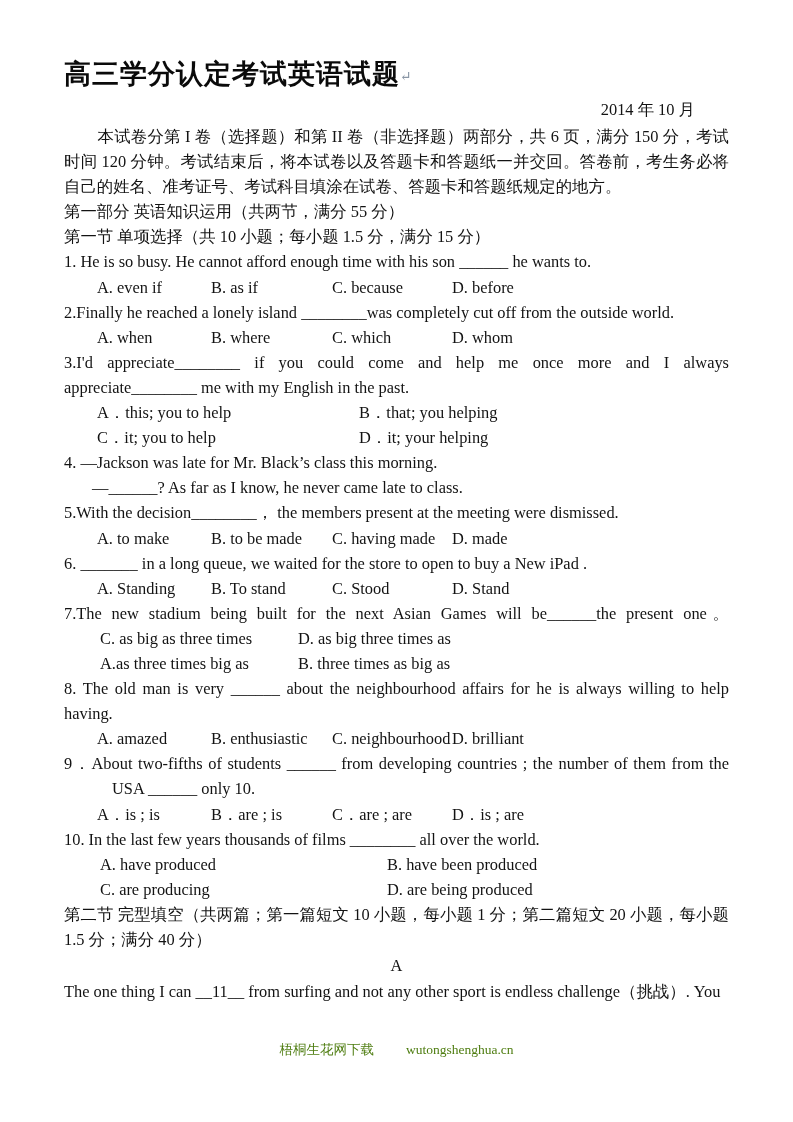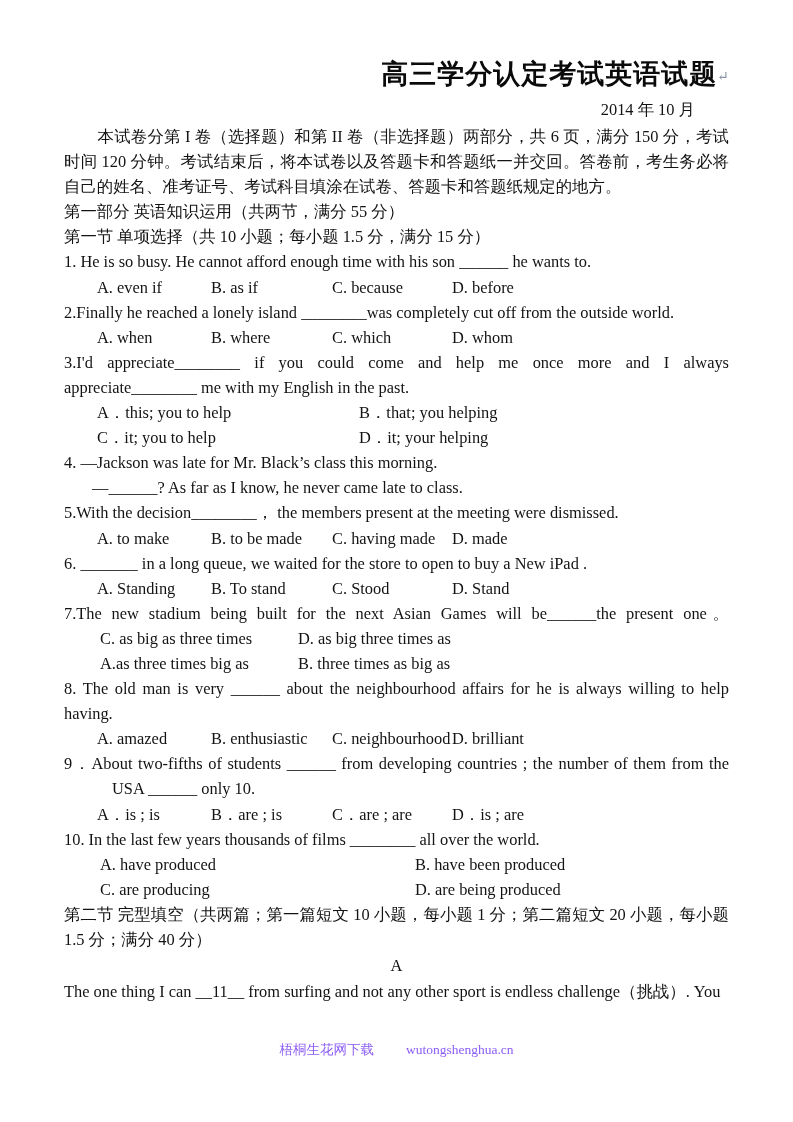--- a/index.html
+++ b/index.html
@@ -19,21 +19,21 @@
     box-sizing: border-box;
     padding: 54px 64px 0 64px;
     background: #ffffff;
     color: #131313;
     font-family: "Liberation Serif", "DejaVu Serif", serif;
     font-size: 16.4px;
     line-height: 25.1px;
   }
   .title {
     margin: 0;
-    text-align: right;
+    text-align: left;
     font-size: 27px;
     line-height: 40px;
     font-weight: 700;
     letter-spacing: 1px;
     color: #0a0a0a;
   }
   .ret {
     font-size: 14px;
     font-weight: 400;
     color: #8a96a5;
@@ -70,39 +70,39 @@
   .four .o:nth-child(2) { width: 121px; }
   .four .o:nth-child(3) { width: 120px; }
   .four-flush { padding-left: 13px; }
   .four-flush .o:nth-child(1) { width: 155px; }
   .four-flush .o:nth-child(2) { width: 117px; }
   .four-flush .o:nth-child(3) { width: 128px; }
   .two { padding-left: 33px; }
   .two .o:nth-child(1) { width: 262px; }
   .two-mid { padding-left: 36px; }
   .two-mid .o:nth-child(1) { width: 198px; }
-  .two-wide { padding-left: 36px; gap: 28px; }
+  .two-wide { padding-left: 36px; }
   .two-wide .o:nth-child(1) { width: 287px; }
   .sec2 {
     margin: 0;
     text-align: justify;
   }
   .passage-label {
     text-align: center;
     line-height: 27px;
     min-height: 27px;
   }
   .footer {
     position: absolute;
     left: 0;
     right: 0;
     bottom: 60px;
     text-align: center;
     font-size: 13.5px;
-    color: #8b5cf6;
+    color: #4d7c0f;
   }
   .footer .site-url { margin-left: 32px; }
 </style>
 </head>
 <body>
 
 <div class="page">
   <h1 class="title"><span>高三学分认定考试英语试题</span><span class="ret">↵</span></h1>
   <div class="date">2014 年 10 月</div>
   <p class="intro">本试卷分第 I 卷（选择题）和第 II 卷（非选择题）两部分，共 6 页，满分 150 分，考试时间 120 分钟。考试结束后，将本试卷以及答题卡和答题纸一并交回。答卷前，考生务必将自己的姓名、准考证号、考试科目填涂在试卷、答题卡和答题纸规定的地方。</p>

